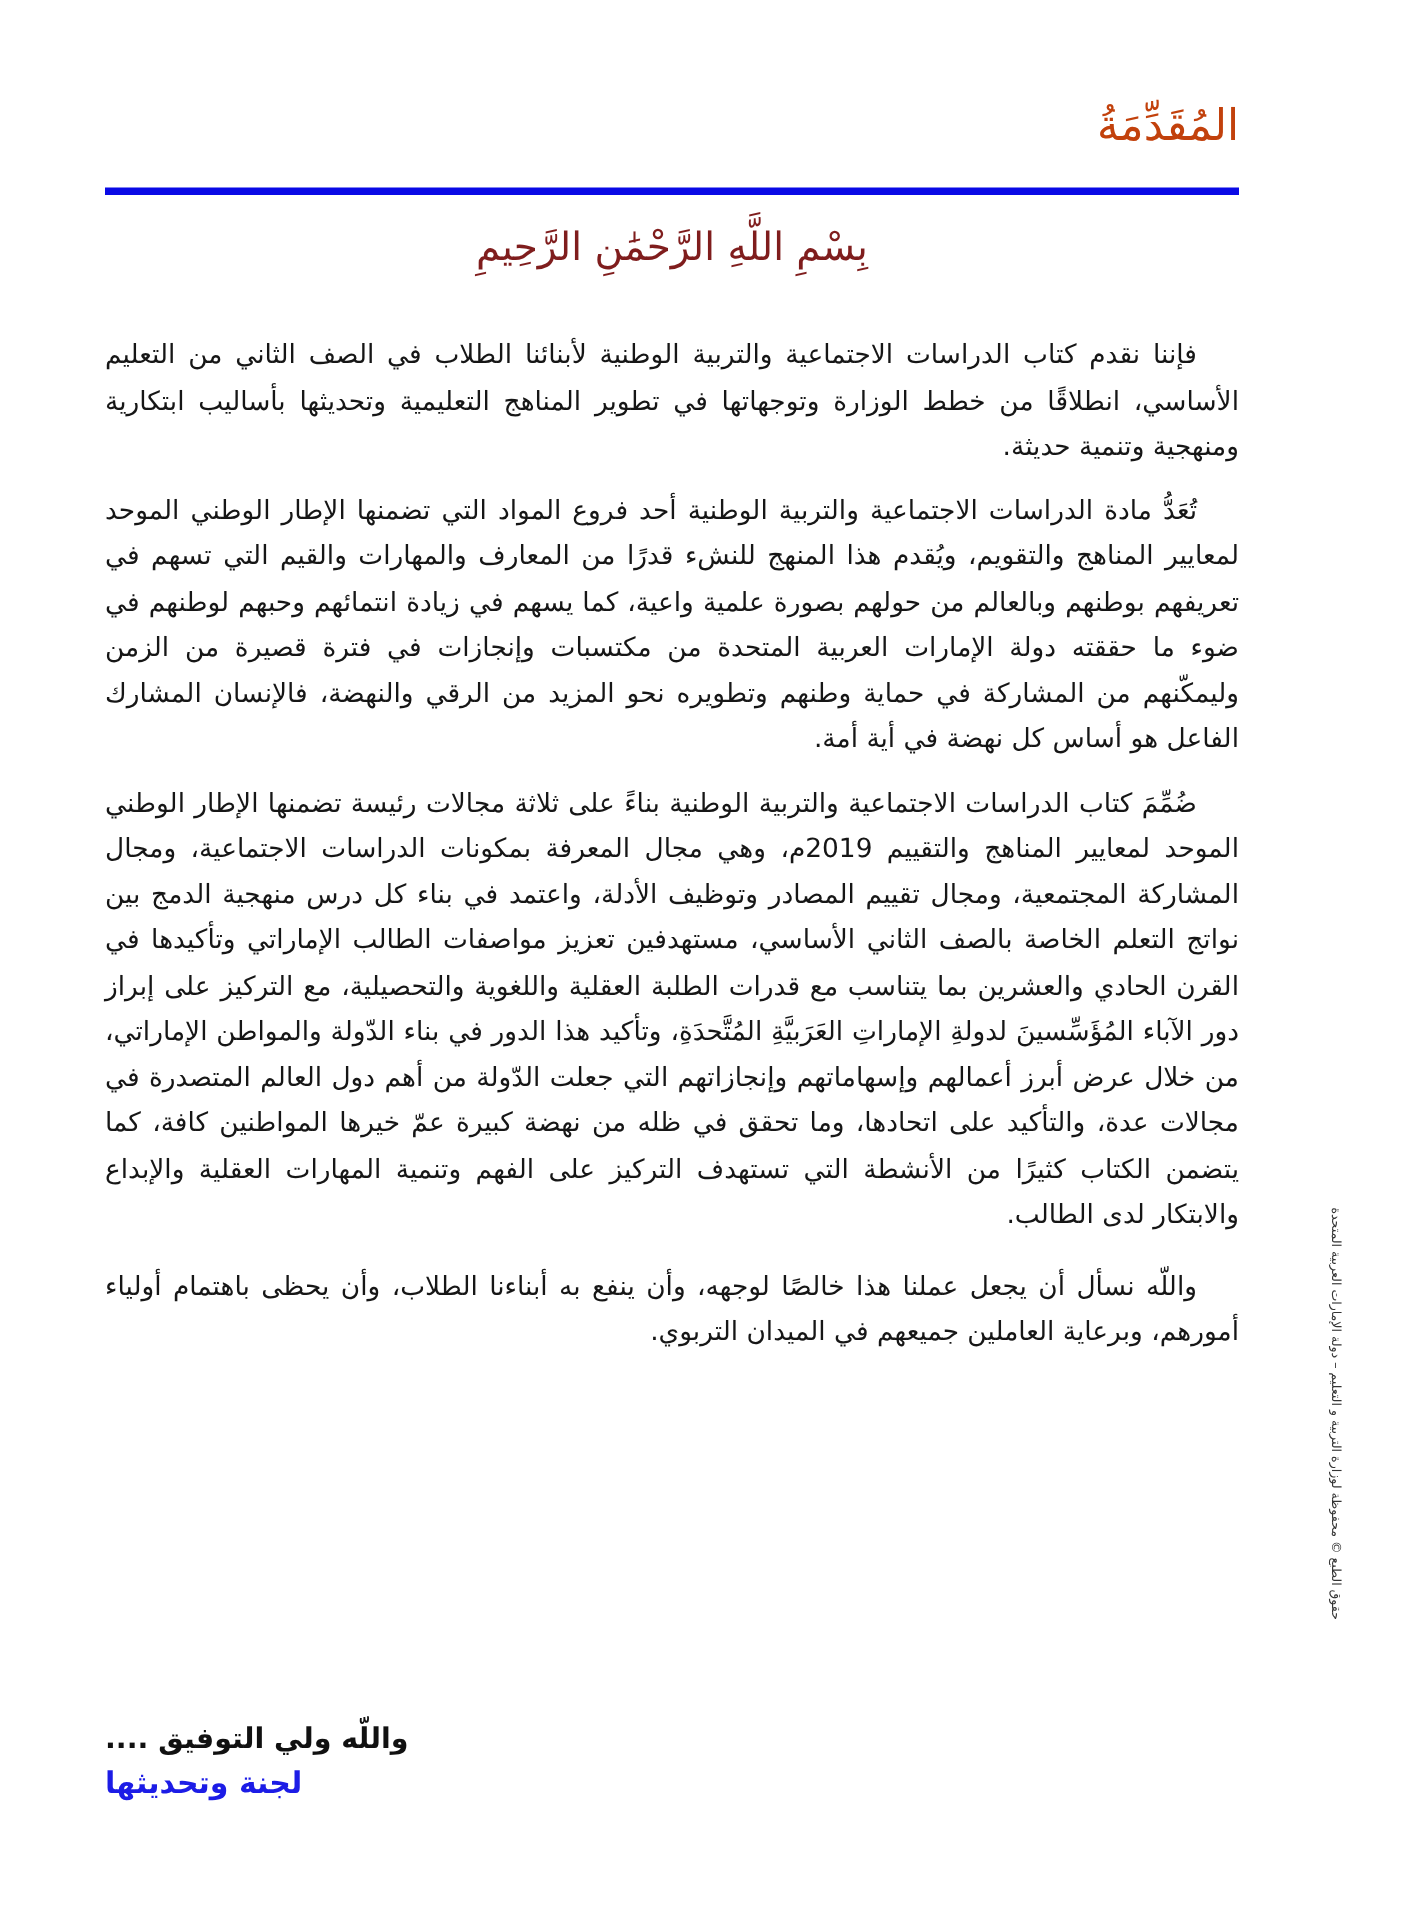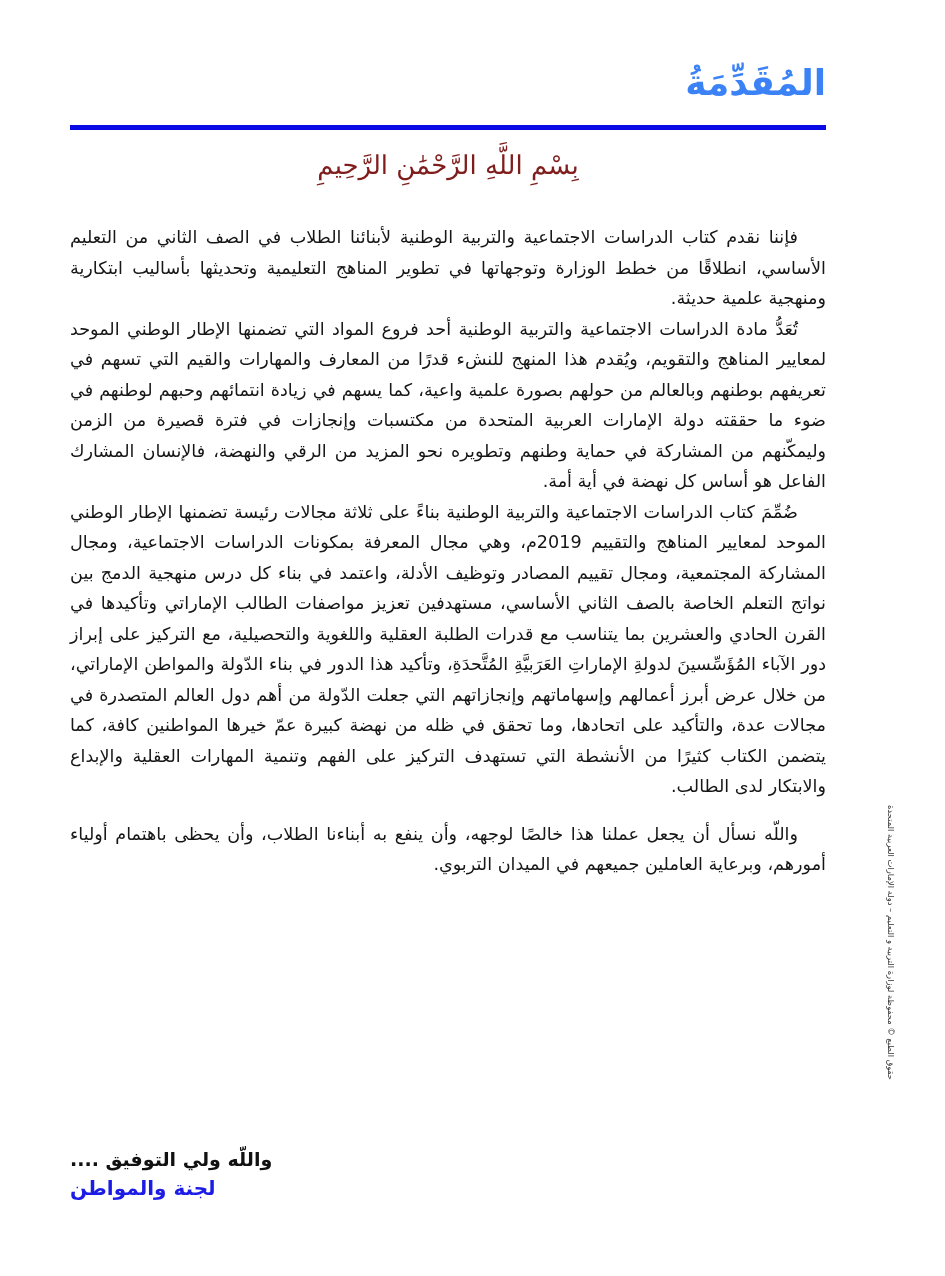--- a/index.html
+++ b/index.html
@@ -20,23 +20,23 @@
       left: 70px;
       top: 0;
       width: 756px;
       direction: rtl;
     }
     .title {
       position: absolute;
       right: 0;
       top: 58px;
       margin: 0;
-      font-size: 36px;
-      font-weight: bold;
-      color: #3b82f6;
+      font-size: 29px;
+      font-weight: normal;
+      color: #c2410c;
       line-height: 50px;
       white-space: nowrap;
     }
     .rule {
       position: absolute;
       left: 0;
       top: 125px;
       width: 756px;
       height: 5px;
       background: #0a0ae6;
@@ -61,21 +61,21 @@
     .para {
       margin: 0;
       font-size: 17.6px;
       line-height: 30.5px;
       text-align: justify;
       text-align-last: right;
       text-indent: 28px;
       color: #161616;
     }
     .para.gap-lg { margin-top: 17px; }
-    .para.gap-sm { margin-top: 0; }
+    .para.gap-sm { margin-top: 12px; }
     .closing {
       position: absolute;
       left: 0;
       top: 1143px;
       width: 756px;
       text-align: left;
       font-size: 19px;
       font-weight: bold;
       line-height: 32px;
       color: #111111;
@@ -114,25 +114,25 @@
   </style>
 </head>
 <body>
 
 <div class="page">
   <h1 class="title">المُقَدِّمَةُ</h1>
   <div class="rule"></div>
   <div class="basmala">بِسْمِ اللَّهِ الرَّحْمَٰنِ الرَّحِيمِ</div>
 
   <div class="body-text">
-    <p class="para gap-lg">فإننا نقدم كتاب الدراسات الاجتماعية والتربية الوطنية لأبنائنا الطلاب في الصف الثاني من التعليم الأساسي، انطلاقًا من خطط الوزارة وتوجهاتها في تطوير المناهج التعليمية وتحديثها بأساليب ابتكارية ومنهجية علمية حديثة.</p>
+    <p class="para gap-lg">فإننا نقدم كتاب الدراسات الاجتماعية والتربية الوطنية لأبنائنا الطلاب في الصف الثاني من التعليم الأساسي، انطلاقًا من خطط الوزارة وتوجهاتها في تطوير المناهج التعليمية وتحديثها بأساليب ابتكارية ومنهجية وتنمية حديثة.</p>
     <p class="para gap-sm">تُعَدُّ مادة الدراسات الاجتماعية والتربية الوطنية أحد فروع المواد التي تضمنها الإطار الوطني الموحد لمعايير المناهج والتقويم، ويُقدم هذا المنهج للنشء قدرًا من المعارف والمهارات والقيم التي تسهم في تعريفهم بوطنهم وبالعالم من حولهم بصورة علمية واعية، كما يسهم في زيادة انتمائهم وحبهم لوطنهم في ضوء ما حققته دولة الإمارات العربية المتحدة من مكتسبات وإنجازات في فترة قصيرة من الزمن وليمكّنهم من المشاركة في حماية وطنهم وتطويره نحو المزيد من الرقي والنهضة، فالإنسان المشارك الفاعل هو أساس كل نهضة في أية أمة.</p>
     <p class="para gap-sm">ضُمِّمَ كتاب الدراسات الاجتماعية والتربية الوطنية بناءً على ثلاثة مجالات رئيسة تضمنها الإطار الوطني الموحد لمعايير المناهج والتقييم 2019م، وهي مجال المعرفة بمكونات الدراسات الاجتماعية، ومجال المشاركة المجتمعية، ومجال تقييم المصادر وتوظيف الأدلة، واعتمد في بناء كل درس منهجية الدمج بين نواتج التعلم الخاصة بالصف الثاني الأساسي، مستهدفين تعزيز مواصفات الطالب الإماراتي وتأكيدها في القرن الحادي والعشرين بما يتناسب مع قدرات الطلبة العقلية واللغوية والتحصيلية، مع التركيز على إبراز دور الآباء المُؤَسِّسينَ لدولةِ الإماراتِ العَرَبيَّةِ المُتَّحدَةِ، وتأكيد هذا الدور في بناء الدّولة والمواطن الإماراتي، من خلال عرض أبرز أعمالهم وإسهاماتهم وإنجازاتهم التي جعلت الدّولة من أهم دول العالم المتصدرة في مجالات عدة، والتأكيد على اتحادها، وما تحقق في ظله من نهضة كبيرة عمّ خيرها المواطنين كافة، كما يتضمن الكتاب كثيرًا من الأنشطة التي تستهدف التركيز على الفهم وتنمية المهارات العقلية والإبداع والابتكار لدى الطالب.</p>
     <p class="para gap-lg">واللّه نسأل أن يجعل عملنا هذا خالصًا لوجهه، وأن ينفع به أبناءنا الطلاب، وأن يحظى باهتمام أولياء أمورهم، وبرعاية العاملين جميعهم في الميدان التربوي.</p>
   </div>
 
   <div class="closing">واللّه ولي التوفيق ....</div>
-  <div class="signature">لجنة والمواطن</div>
+  <div class="signature">لجنة وتحديثها</div>
 </div>
 
 <div class="side-note">
   <div class="side-note-text">حقوق الطبع © محفوظة لوزارة التربية و التعليم – دولة الإمارات العربية المتحدة</div>
 </div>
 
 </body></html>

